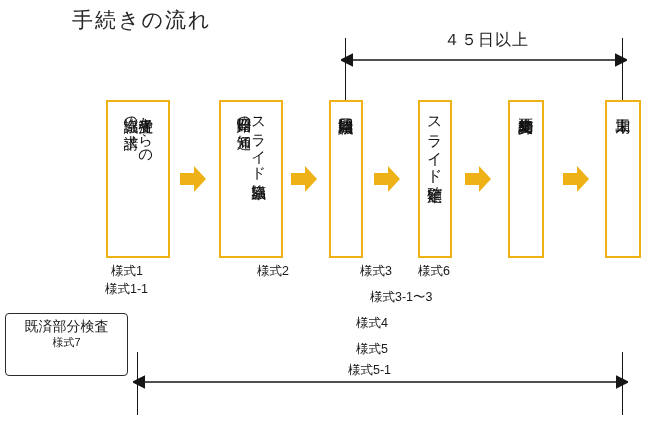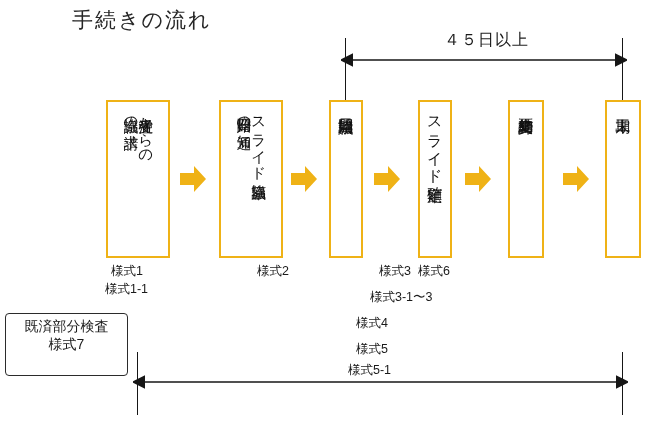--- a/index.html
+++ b/index.html
@@ -78,21 +78,21 @@
     background: #ffffff;
     text-align: center;
     padding-top: 4px;
   }
   .round-box .rb-title {
     font-size: 14px;
     line-height: 1.25;
     color: #1a1a1a;
   }
   .round-box .rb-line {
-    font-size: 14px;
+    font-size: 11px;
     line-height: 1.25;
     color: #1a1a1a;
   }
 
   
   .measure { position: absolute; }
   .measure svg { display: block; }
   .measure-label {
     position: absolute;
     font-size: 16px;
@@ -184,21 +184,21 @@
     <svg viewBox="0 0 26 28">
         <path d="M0,8 L14,8 L14,1 L26,14 L14,27 L14,20 L0,20 z" fill="#EFB216"></path>
       </svg>
   </div>
 
   <div class="form-label" style="left:111px; top:263px;">様式1</div>
   <div class="form-label" style="left:105px; top:281px;">様式1-1</div>
 
   <div class="form-label" style="left:229px; top:263px;margin-left:28px;">様式2</div>
 
-  <div class="form-label" style="left:360px; top:263px;margin-left:19px;">様式3</div>
+  <div class="form-label" style="left:360px; top:263px;">様式3</div>
   <div class="form-label" style="left:348px; top:289px;margin-left:22px;">様式3-1〜3</div>
   <div class="form-label" style="left:356px; top:315px;">様式4</div>
   <div class="form-label" style="left:356px; top:341px;">様式5</div>
   <div class="form-label" style="left:348px; top:362px;">様式5-1</div>
 
   <div class="form-label" style="left:418px; top:263px;">様式6</div>
 
   <div class="round-box" style="left:5px; top:313px; width:123px; height:63px;">
     <div class="rb-title">既済部分検査</div>
     <div class="rb-line">様式7</div>

